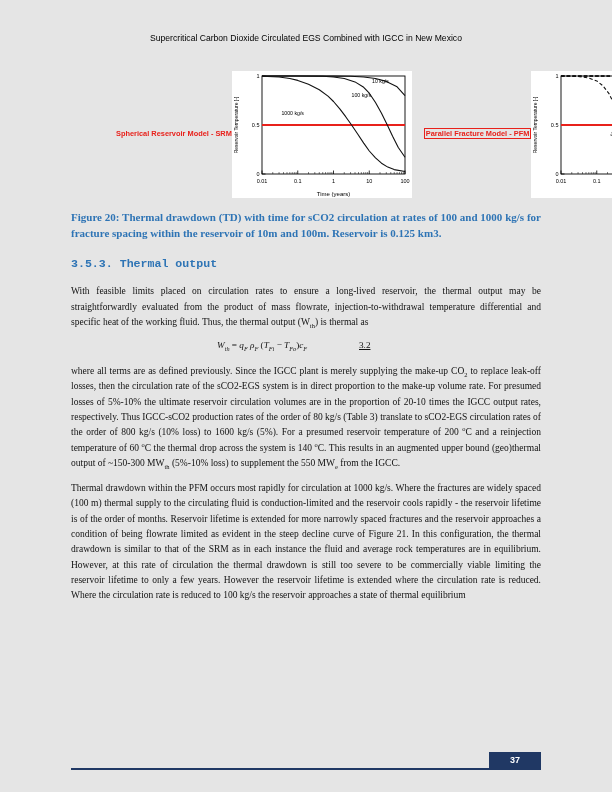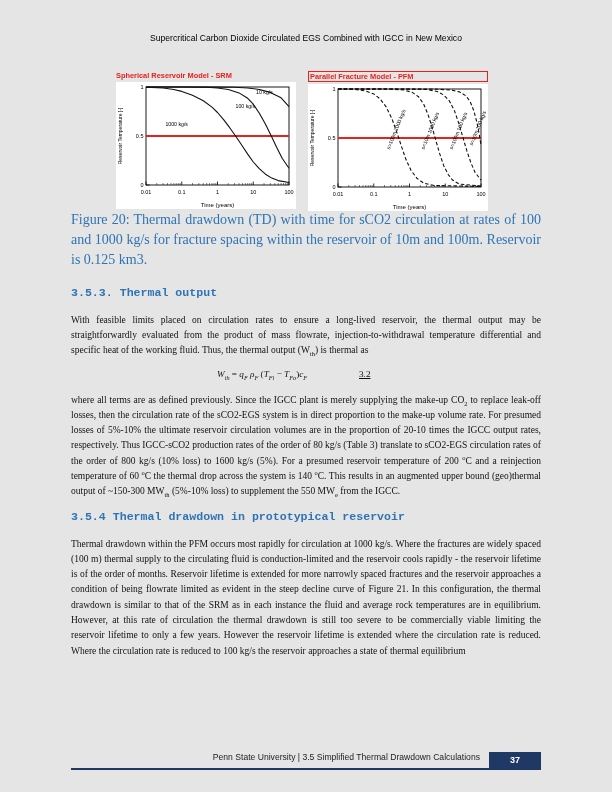--- a/index.html
+++ b/index.html
@@ -3,27 +3,27 @@
 <meta charset="utf-8">
 <style>
   *{box-sizing:border-box;margin:0;padding:0;}
   html,body{background:#9a9a9a;}
   .page{width:612px;height:792px;background:#e5e5e5;position:relative;margin:0 auto;
         font-family:"Liberation Serif",serif;color:#111;overflow:hidden;
         box-shadow:0 0 6px rgba(0,0,0,.4);}
   .header{position:absolute;top:33px;left:71px;width:470px;text-align:center;
           font-family:"Liberation Sans",sans-serif;font-size:8.6px;color:#000;}
   .figure-row{position:absolute;top:71px;left:116px;display:flex;gap:12px;}
-  .chart-block{display:flex;flex-direction:column;}
+  .chart-block{display:flex;flex-direction:row;align-items:center;}
   .chart-title{font-family:"Liberation Sans",sans-serif;font-weight:bold;font-size:7.4px;
                color:#e8211b;margin-bottom:2px;white-space:nowrap;}
   .chart-title.boxed{border:1.2px solid #e8211b;padding:0 1px;}
   svg{display:block;background:#fff;}
   .content{position:absolute;top:210px;left:71px;width:470px;}
-  .caption{font-weight:normal;color:#2e74b5;font-size:14px;line-height:1.42;
+  .caption{font-weight:bold;color:#2e74b5;font-size:11px;line-height:1.42;
            text-align:justify;margin-bottom:16px;}
   .heading{font-family:Liberation Mono, monospace;color:#2e74b5;font-size:11.6px;
            font-weight:bold;margin:2px 0 14px;}
   .body{font-size:9.5px;line-height:15.3px;text-align:justify;margin-bottom:10px;}
   sub{font-size:68%;line-height:0;}
   sup{font-size:68%;line-height:0;}
   .equation-row{position:relative;height:17px;margin:2px 0 7px;font-size:9.2px;}
   .equation{position:absolute;left:146px;white-space:nowrap;}
   .eq-number{position:absolute;left:288px;text-decoration:underline;}
   .footer{position:absolute;top:749px;left:71px;width:470px;display:flex;
@@ -177,22 +177,20 @@
     <h3 class="heading">3.5.3. Thermal output</h3>
     <p class="body"><span>With feasible limits placed on circulation rates to ensure a long-lived reservoir, the thermal output may be straightforwardly evaluated from the product of mass flowrate, injection-to-withdrawal temperature differential and specific heat of the working fluid. Thus, the thermal output (W</span><sub>th</sub><span>) is thermal as</span></p>
 
     <div class="equation-row">
       <span class="equation"><span style="font-style: italic;">W</span><sub style="font-style: italic;">th</sub><span> = </span><span style="font-style: italic;">q</span><sub style="font-style: italic;">F</sub><span style="font-style: italic;"> ρ</span><sub style="font-style: italic;">F</sub><span> (</span><span style="font-style: italic;">T</span><sub style="font-style: italic;">Fi</sub><span> − </span><span style="font-style: italic;">T</span><sub style="font-style: italic;">Fo</sub><span>)</span><span style="font-style: italic;">c</span><sub style="font-style: italic;">F</sub></span>
       <span class="eq-number">3.2</span>
     </div>
 
     <p class="body"><span>where all terms are as defined previously. Since the IGCC plant is merely supplying the make-up CO</span><sub>2</sub><span> to replace leak-off losses, then the circulation rate of the sCO2-EGS system is in direct proportion to the make-up volume rate. For presumed losses of 5%-10% the ultimate reservoir circulation volumes are in the proportion of 20-10 times the IGCC output rates, respectively. Thus IGCC-sCO2 production rates of the order of 80 kg/s (Table 3) translate to sCO2-EGS circulation rates of the order of 800 kg/s (10% loss) to 1600 kg/s (5%). For a presumed reservoir temperature of 200 </span><sup>o</sup><span>C and a reinjection temperature of 60 </span><sup>o</sup><span>C the thermal drop across the system is 140 </span><sup>o</sup><span>C. This results in an augmented upper bound (geo)thermal output of ~150-300 MW</span><sub>th</sub><span> (5%-10% loss) to supplement the 550 MW</span><sub>e</sub><span> from the IGCC.</span></p>
 
-    <h3 class="heading">3.5.4 Thermal drawdown in prototypical reservoir</h3>
     <p class="body"><span>Thermal drawdown within the PFM occurs most rapidly for circulation at 1000 kg/s. Where the fractures are widely spaced (100 m) thermal supply to the circulating fluid is conduction-limited and the reservoir cools rapidly - the reservoir lifetime is of the order of months. Reservoir lifetime is extended for more narrowly spaced fractures and the reservoir approaches a condition of being flowrate limited as evident in the steep decline curve of Figure 21. In this configuration, the thermal drawdown is similar to that of the SRM as in each instance the fluid and average rock temperatures are in equilibrium. However, at this rate of circulation the thermal drawdown is still too severe to be commercially viable limiting the reservoir lifetime to only a few years. However the reservoir lifetime is extended where the circulation rate is reduced. Where the circulation rate is reduced to 100 kg/s the reservoir approaches a state of thermal equilibrium</span></p>
   </div>
 
   <div class="footer">
-    <span class="footer-text">Penn State University | 3.5 Simplified Thermal Drawdown Calculations</span>
     <span class="page-number">37</span>
   </div>
 
 </div>
 
 </body></html>

